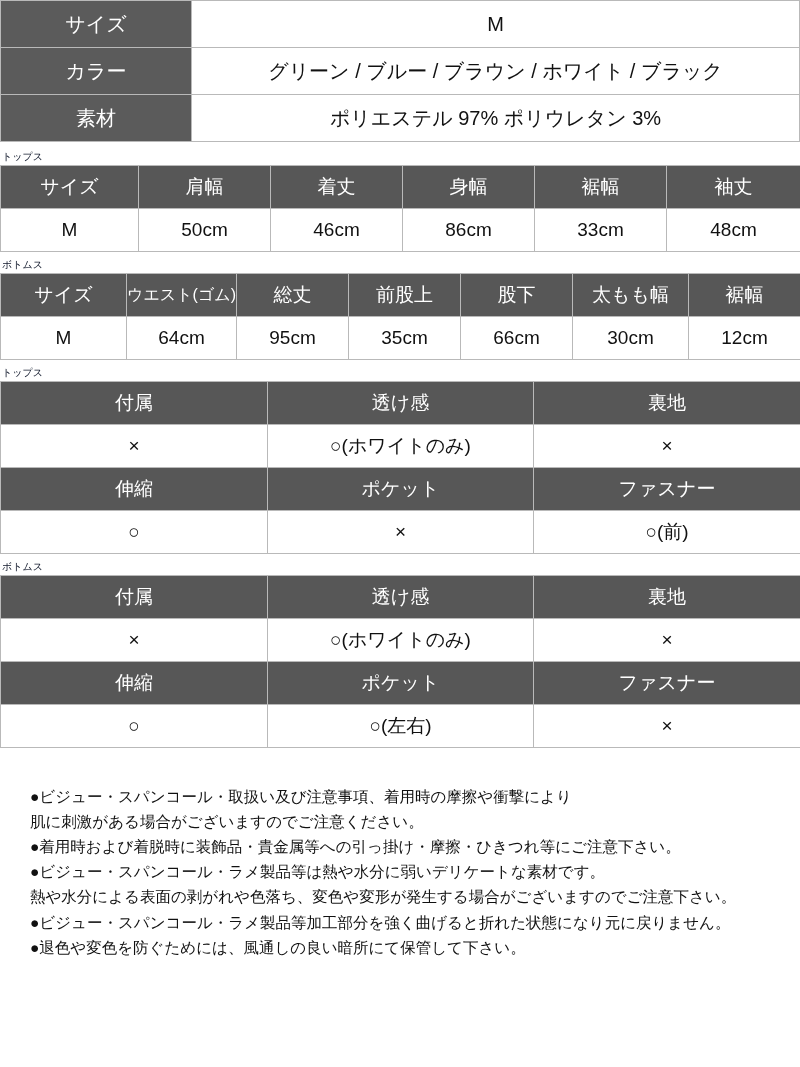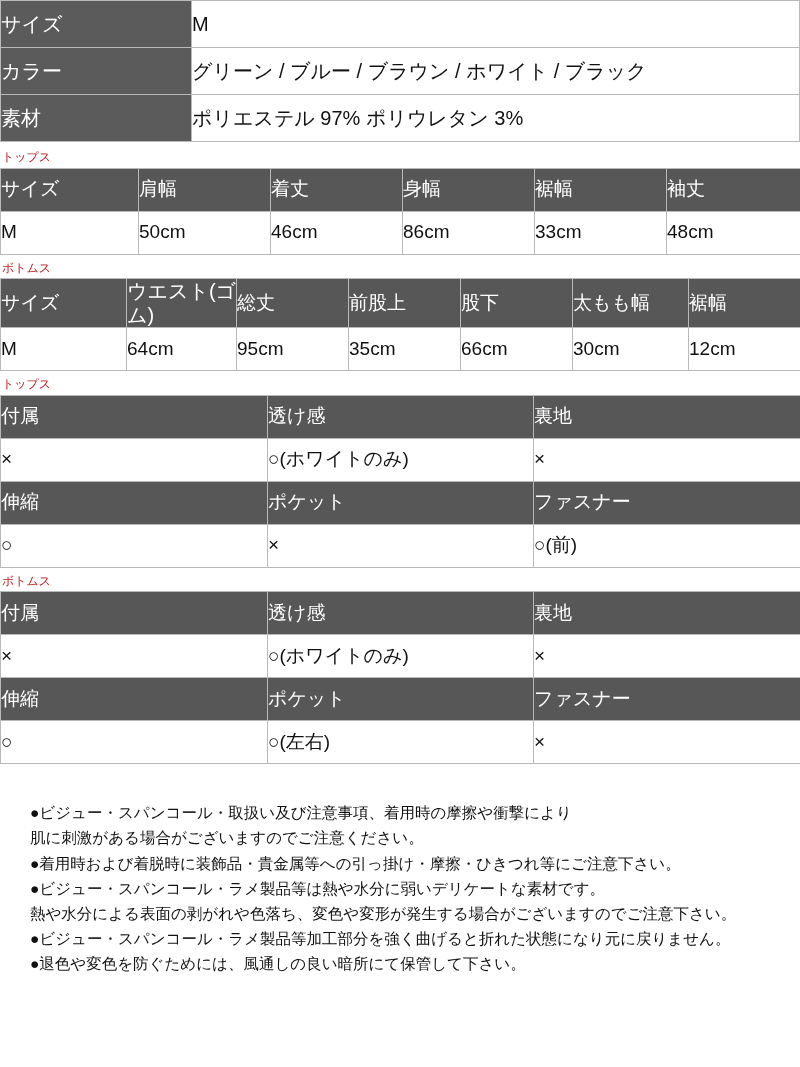--- a/index.html
+++ b/index.html
@@ -19,20 +19,21 @@
     padding: 0;
   }
 
   table {
     border-collapse: collapse;
     width: 800px;
     table-layout: fixed;
   }
   td, th {
     border: 1px solid #b9b9b9;
+    text-align: center;
     vertical-align: middle;
     font-weight: normal;
     padding: 0;
     height: 40px;
     font-size: 19px;
     line-height: 1.2;
   }
   .hdr {
     background: #575757;
     color: #ffffff;
@@ -48,22 +49,22 @@
     height: 46px;
     font-size: 20px;
   }
   .spec-table .lbl {
     width: 190px;
     background: #5b5b5b;
     color: #ffffff;
   }
 
   .section-label {
-    font-size: 12px;
-    color: #b91c1c;
+    font-size: 10px;
+    color: #0f172a;
     margin: 6px 0 2px 2px;
     line-height: 1.3;
   }
   .first-label {
     margin-top: 8px;
   }
 
   .size-table td {
     height: 42px;
     font-size: 19px;
@@ -148,21 +149,21 @@
       <col style="width:110px">
       <col style="width:112px">
       <col style="width:112px">
       <col style="width:112px">
       <col style="width:116px">
       <col style="width:112px">
     </colgroup>
     <tbody>
       <tr>
         <td class="hdr">サイズ</td>
-        <td class="hdr" style="font-size:20px">ウエスト(ゴム)</td>
+        <td class="hdr" style="font-size:16px">ウエスト(ゴム)</td>
         <td class="hdr">総丈</td>
         <td class="hdr">前股上</td>
         <td class="hdr">股下</td>
         <td class="hdr">太もも幅</td>
         <td class="hdr">裾幅</td>
       </tr>
       <tr>
         <td class="val">M</td>
         <td class="val">64cm</td>
         <td class="val">95cm</td>

